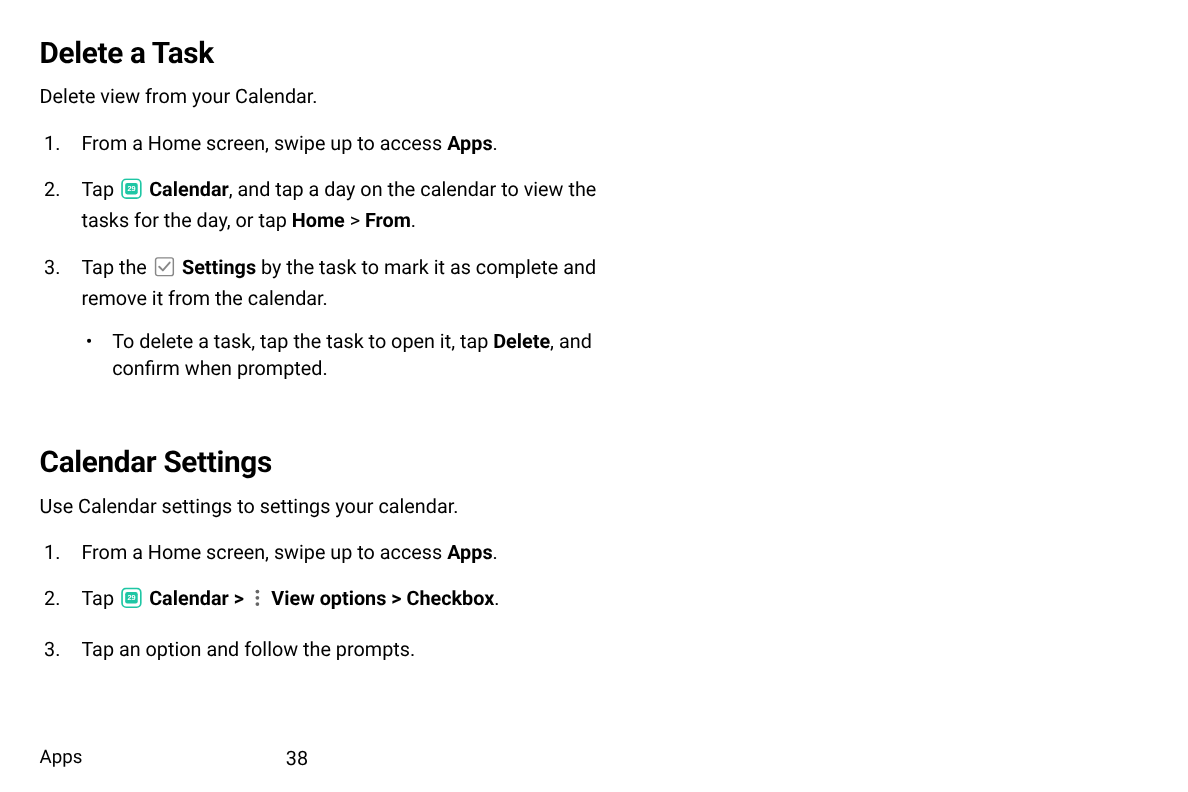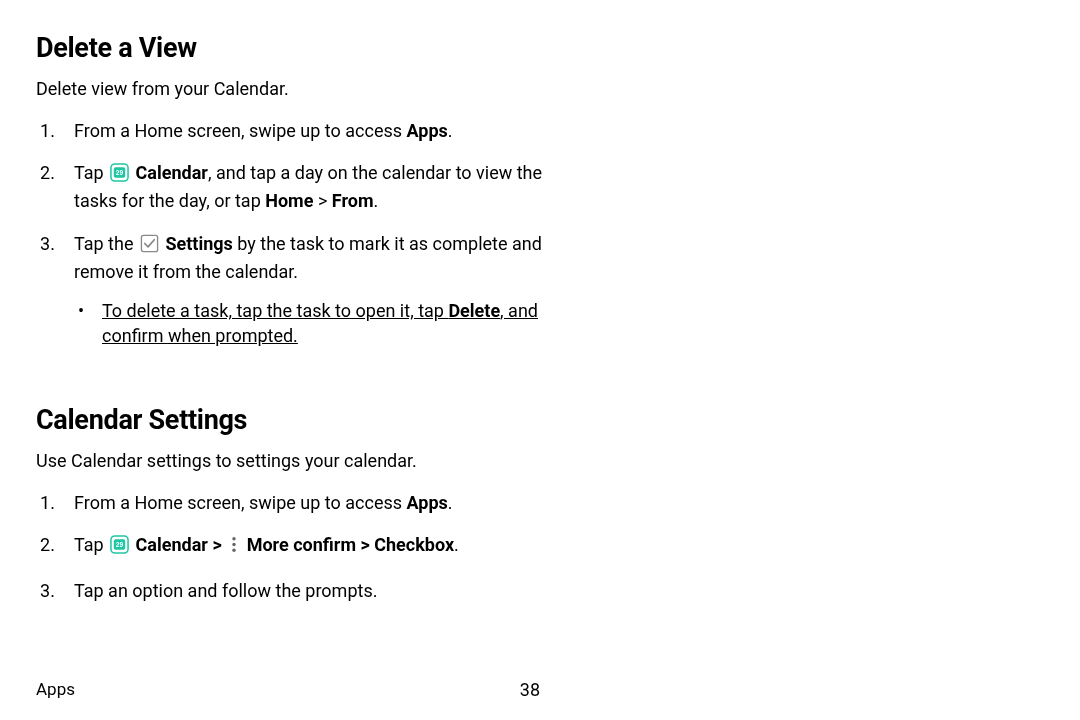--- a/index.html
+++ b/index.html
@@ -43,21 +43,20 @@
       top: 0;
     }
     ul.bullets {
       list-style: none;
       margin-top: 14px;
     }
     ul.bullets > li {
       position: relative;
       padding-left: 28px;
       margin-bottom: 10px;
-      text-decoration: underline;
     }
     ul.bullets > li::before {
       content: "•";
       position: absolute;
       left: 4px;
       top: 0;
       font-size: 18px;
     }
     .bold { font-weight: 700; }
     .icon-inline {
@@ -73,28 +72,28 @@
       bottom: 18px;
       left: 36px;
       right: 36px;
       font-size: 17px;
     }
     .footer-center {
       position: absolute;
       bottom: 18px;
       left: 0;
       width: 540px;
-      text-align: right;
+      text-align: center;
     }
     .section-gap { height: 28px; }
   </style>
 </head>
 <body>
 
-<h2 class="section-title">Delete a View</h2>
+<h2 class="section-title">Delete a Task</h2>
 <p class="intro">Delete view from your Calendar.</p>
 
 <ol class="steps">
   <li>
     <span>From a Home screen, swipe up to access </span><span class="bold">Apps</span><span>.</span>
   </li>
   <li>
     <span>Tap </span><span class="icon-inline icon-calendar"><svg viewBox="0 0 20 20">
           <rect x="1" y="1" width="18" height="18" rx="4" fill="none" stroke="#1ec6a4" stroke-width="1.6"></rect>
           <rect x="4" y="4.5" width="12" height="11" rx="2" fill="#1ec6a4"></rect>
@@ -129,21 +128,21 @@
     <span>Tap </span><span class="icon-inline icon-calendar"><svg viewBox="0 0 20 20">
           <rect x="1" y="1" width="18" height="18" rx="4" fill="none" stroke="#1ec6a4" stroke-width="1.6"></rect>
           <rect x="4" y="4.5" width="12" height="11" rx="2" fill="#1ec6a4"></rect>
           <text x="10" y="12.5" text-anchor="middle" font-size="7" fill="#fff" font-family="Arial" font-weight="bold">29</text>
         </svg></span>
     <span class="bold">Calendar</span><span class="bold"> &gt; </span><span class="icon-inline icon-more"><svg viewBox="0 0 12 20">
           <circle cx="6" cy="4" r="1.8" fill="#666"></circle>
           <circle cx="6" cy="10" r="1.8" fill="#666"></circle>
           <circle cx="6" cy="16" r="1.8" fill="#666"></circle>
         </svg></span>
-    <span class="bold">More confirm</span><span class="bold"> &gt; </span><span class="bold">Checkbox</span><span>.</span>
+    <span class="bold">View options</span><span class="bold"> &gt; </span><span class="bold">Checkbox</span><span>.</span>
   </li>
   <li>
     <span>Tap an option and follow the prompts.</span>
   </li>
 </ol>
 
 <div class="footer">Apps</div>
 <div class="footer-center">38</div>
 
 </body></html>

